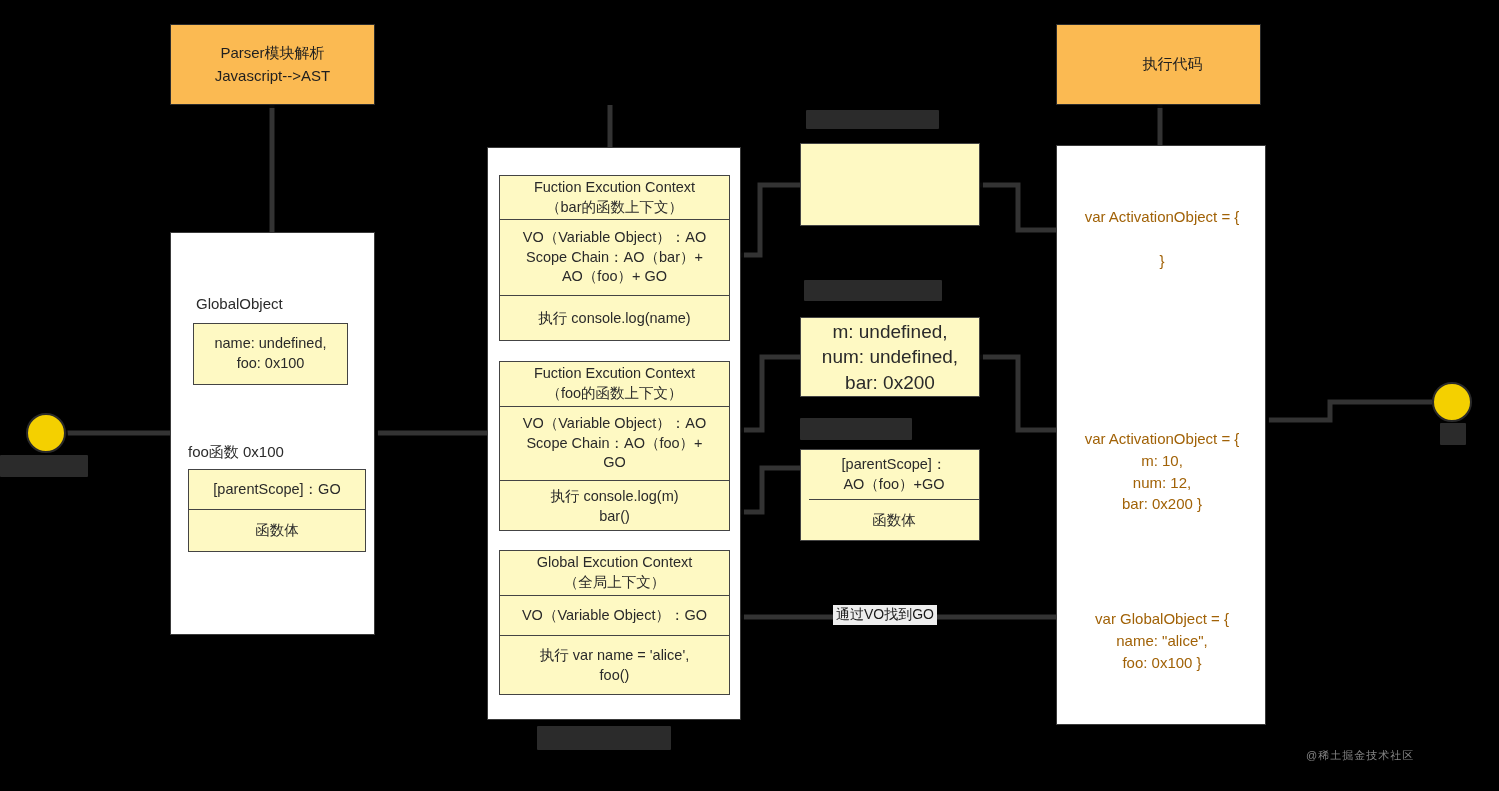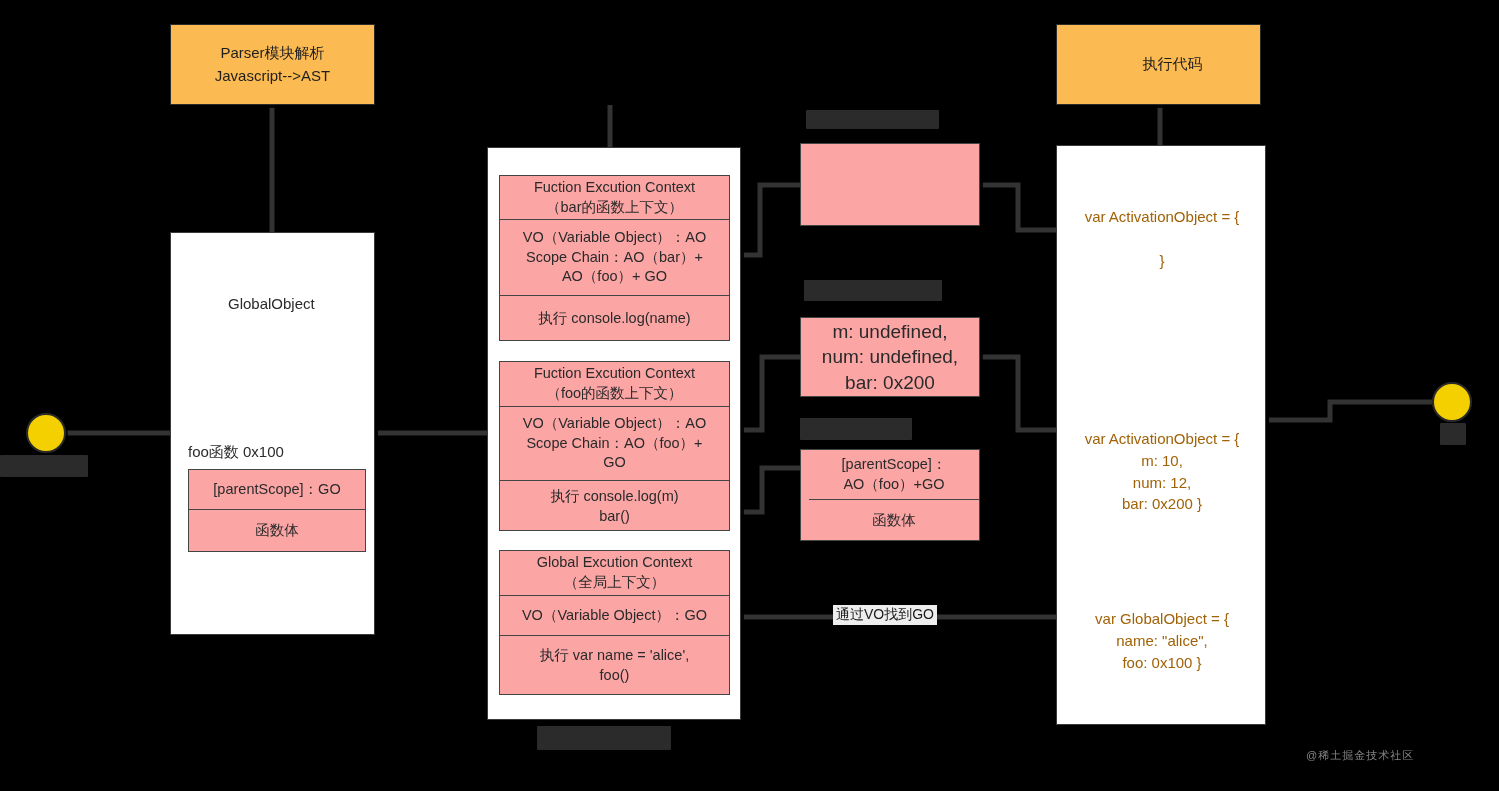--- a/index.html
+++ b/index.html
@@ -35,21 +35,21 @@
 
   
   .panel{
     background:#ffffff;
     border:1px solid #3a3a3a;
     box-shadow:3px 3px 0 rgba(0,0,0,0.9);
   }
 
   
   .cellbox{
-    background:#fca5a5;
+    background:#fef9c3;
     border:1px solid #444;
     box-sizing:border-box;
   }
   .cell{
     border-bottom:1px solid #444;
     display:flex;
     align-items:center;
     justify-content:center;
     text-align:center;
     white-space:pre-line;
@@ -151,22 +151,26 @@
 Javascript--&gt;AST</span>
   </div>
 
 
   <div class="abs orange-box" style="left:1056px;top:24px;width:205px;height:81px;padding-left:28px;">
     <span>执行代码</span>
   </div>
 
   <div class="abs panel" style="left:170px;top:232px;width:205px;height:403px;">
 
-    <div class="abs label" style="left:25px;top:60px;margin-left:32px;">GlobalObject</div>
-
+    <div class="abs label" style="left:25px;top:60px;">GlobalObject</div>
+
+    <div class="abs cellbox" style="left:22px;top:90px;width:155px;height:62px;">
+      <div class="cell" style="height:100%;">name: undefined,
+foo: 0x100</div>
+    </div>
 
     <div class="abs label" style="left:17px;top:208px;">foo函数 0x100</div>
 
     <div class="abs cellbox" style="left:17px;top:236px;width:178px;height:83px;">
       <div class="cell" style="height:40px;">[parentScope]：GO</div>
       <div class="cell" style="height:42px;">函数体</div>
     </div>
   </div>
 
   <div class="abs panel" style="left:487px;top:147px;width:254px;height:573px;">

